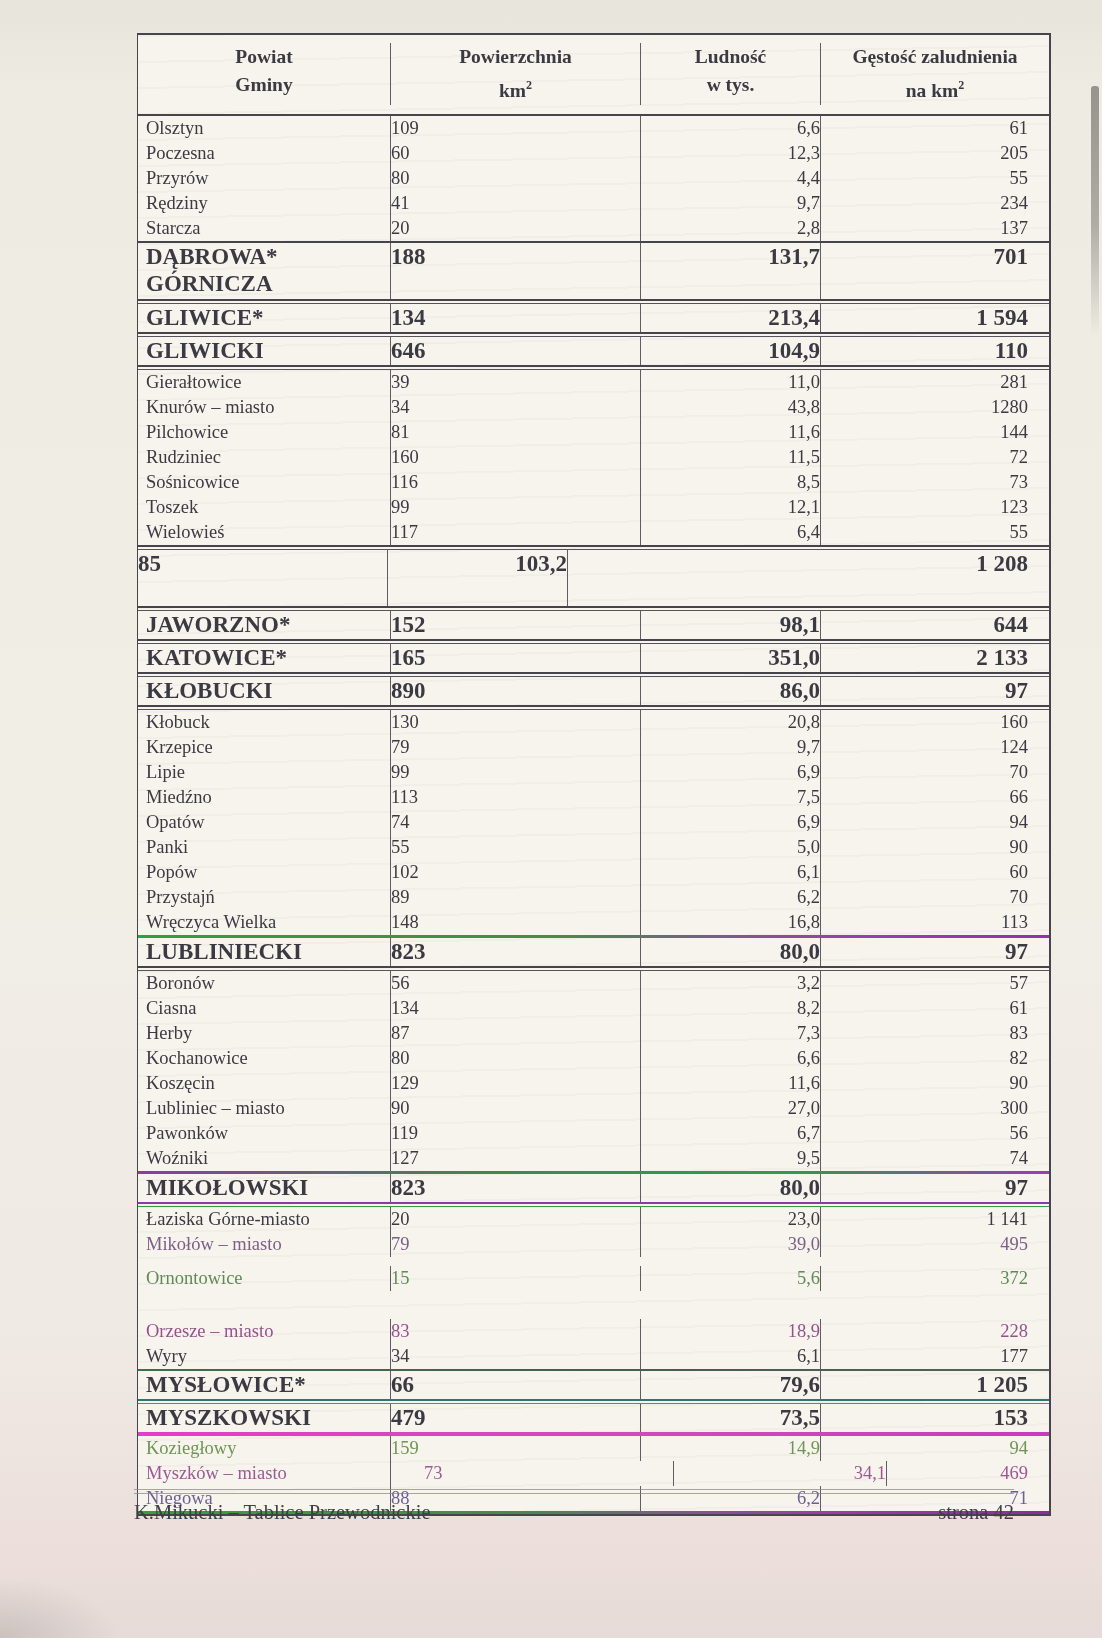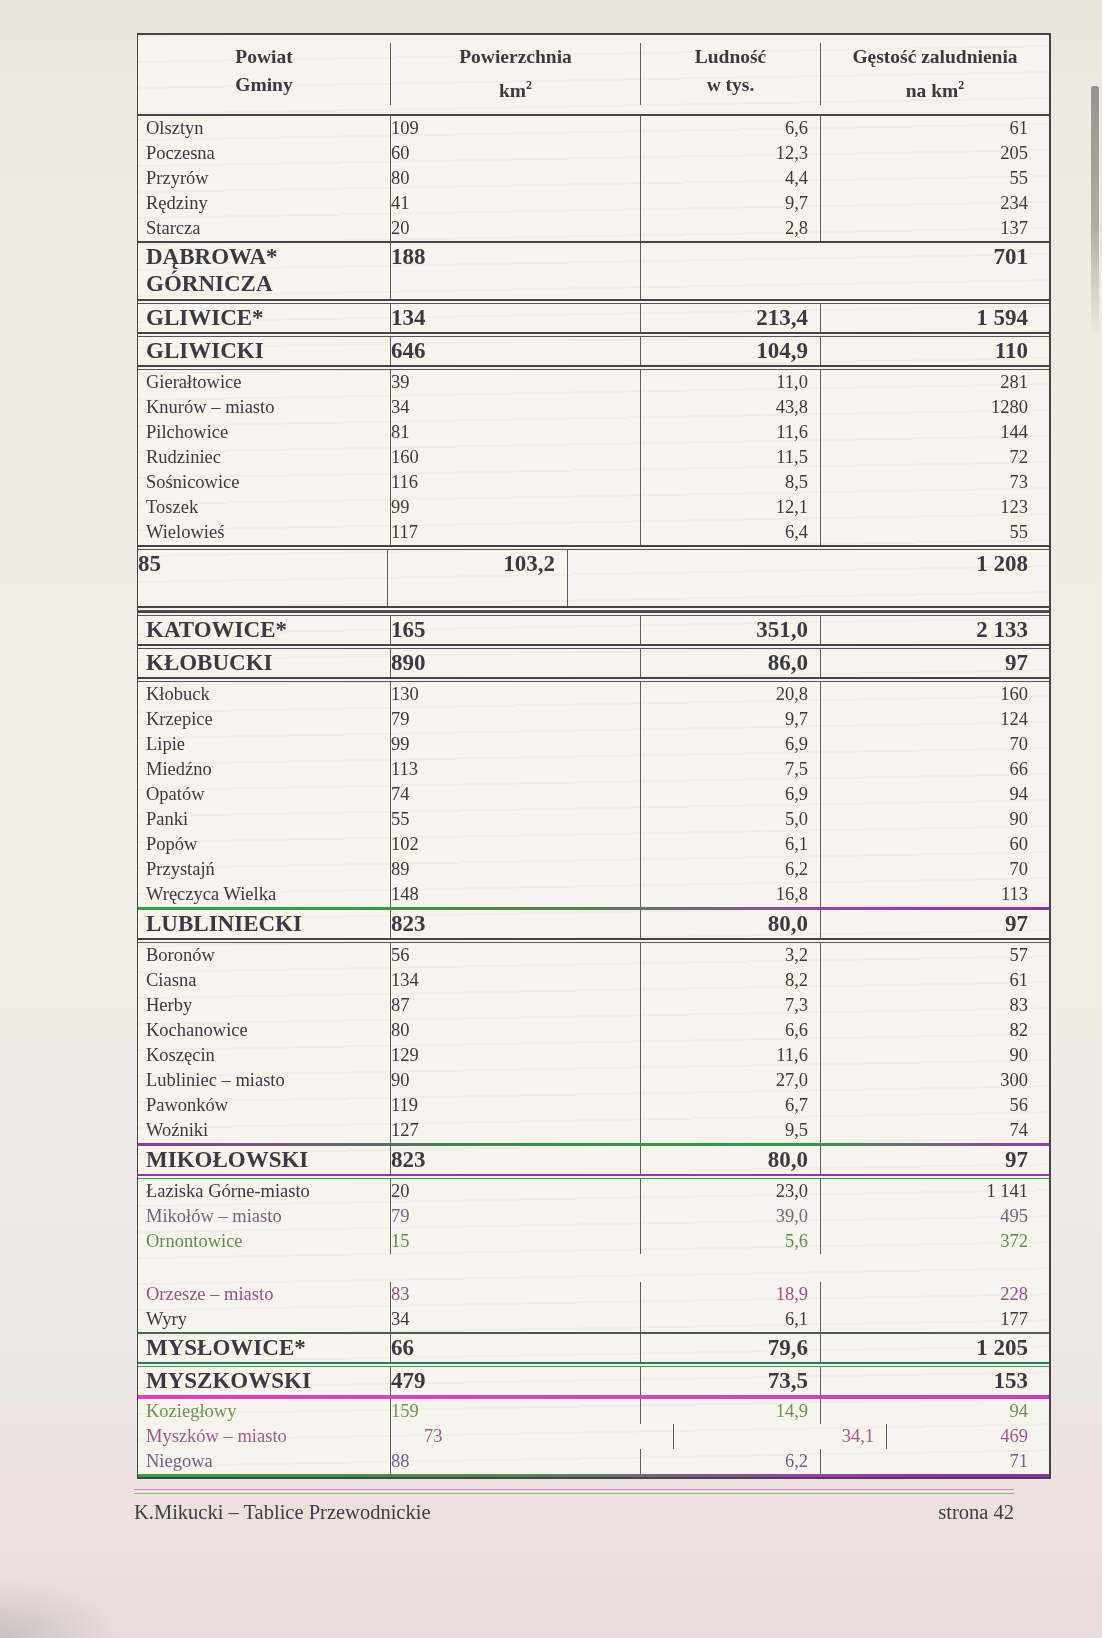--- a/index.html
+++ b/index.html
@@ -28,21 +28,21 @@
   .c-name{width:253px;box-sizing:border-box;border-right:1px solid #5e5c64;}
   .c-area{width:250px;box-sizing:border-box;border-right:1px solid #5e5c64;}
   .c-pop{width:180px;box-sizing:border-box;border-right:1px solid #5e5c64;}
   .c-density{flex:1;box-sizing:border-box;}
   .u{}
   sup{font-size:12px;}
 
   .row{display:flex;align-items:flex-start;}
   .row .c-name{text-align:left;padding-left:8px;}
   .row .c-area{padding-right:24px;}
-  .row .c-pop{text-align:right;padding-right:12px;}
+  .row .c-pop{text-align:right;}
   .row .c-density{text-align:right;padding-right:21px;}
   .row.gmina{font-size:18.5px;}
   .row.gmina>div{line-height:25px;height:25px;}
   .row.powiat{font-weight:bold;font-size:23px;}
   .row.powiat>div{line-height:28px;height:28px;}
   .row.powiat.twoline>div{height:56px;}
   .row.powiat.twoline .c-name{line-height:27px;}
   .name2{display:block;}
 
   
@@ -117,20 +117,21 @@
         <div class="row gmina">
           <div class="c-name"><span>Starcza</span></div>
           <div class="c-area">20</div>
           <div class="c-pop">2,8</div>
           <div class="c-density">137</div>
         </div>
         <div class="rule s-dark"></div>
         <div class="row powiat twoline">
           <div class="c-name"><span>DĄBROWA*</span><span class="name2">GÓRNICZA</span></div>
           <div class="c-area">188</div>
+          <div class="c-pop">131,7</div>
           <div class="c-density">701</div>
         </div>
         <div class="rule d-dark"></div>
         <div class="row powiat">
           <div class="c-name"><span>GLIWICE*</span></div>
           <div class="c-area">134</div>
           <div class="c-pop">213,4</div>
           <div class="c-density">1 594</div>
         </div>
         <div class="rule d-dark"></div>
@@ -183,20 +184,26 @@
           <div class="c-pop">6,4</div>
           <div class="c-density">55</div>
         </div>
         <div class="rule d-dark"></div>
         <div class="row powiat twoline">
           <div class="c-area">85</div>
           <div class="c-pop">103,2</div>
           <div class="c-density">1 208</div>
         </div>
         <div class="rule d-dark"></div>
+        <div class="row powiat">
+          <div class="c-name"><span>JAWORZNO*</span></div>
+          <div class="c-area">152</div>
+          <div class="c-pop">98,1</div>
+          <div class="c-density">644</div>
+        </div>
         <div class="rule d-dark"></div>
         <div class="row powiat">
           <div class="c-name"><span>KATOWICE*</span></div>
           <div class="c-area">165</div>
           <div class="c-pop">351,0</div>
           <div class="c-density">2 133</div>
         </div>
         <div class="rule d-dark"></div>
         <div class="row powiat">
           <div class="c-name"><span>KŁOBUCKI</span></div>
@@ -328,21 +335,21 @@
           <div class="c-area">20</div>
           <div class="c-pop">23,0</div>
           <div class="c-density">1 141</div>
         </div>
         <div class="row gmina" style="color: rgb(124, 95, 133);">
           <div class="c-name"><span>Mikołów – miasto</span></div>
           <div class="c-area">79</div>
           <div class="c-pop">39,0</div>
           <div class="c-density">495</div>
         </div>
-        <div class="row gmina" style="color: rgb(95, 138, 85);">
+        <div class="row gmina" style="color: rgb(95, 138, 85); margin-top: 9px;">
           <div class="c-name"><span>Ornontowice</span></div>
           <div class="c-area">15</div>
           <div class="c-pop">5,6</div>
           <div class="c-density">372</div>
         </div>
         <div class="row gmina" style="color: rgb(150, 81, 141); margin-top: 28px;">
           <div class="c-name"><span>Orzesze – miasto</span></div>
           <div class="c-area">83</div>
           <div class="c-pop">18,9</div>
           <div class="c-density">228</div>

